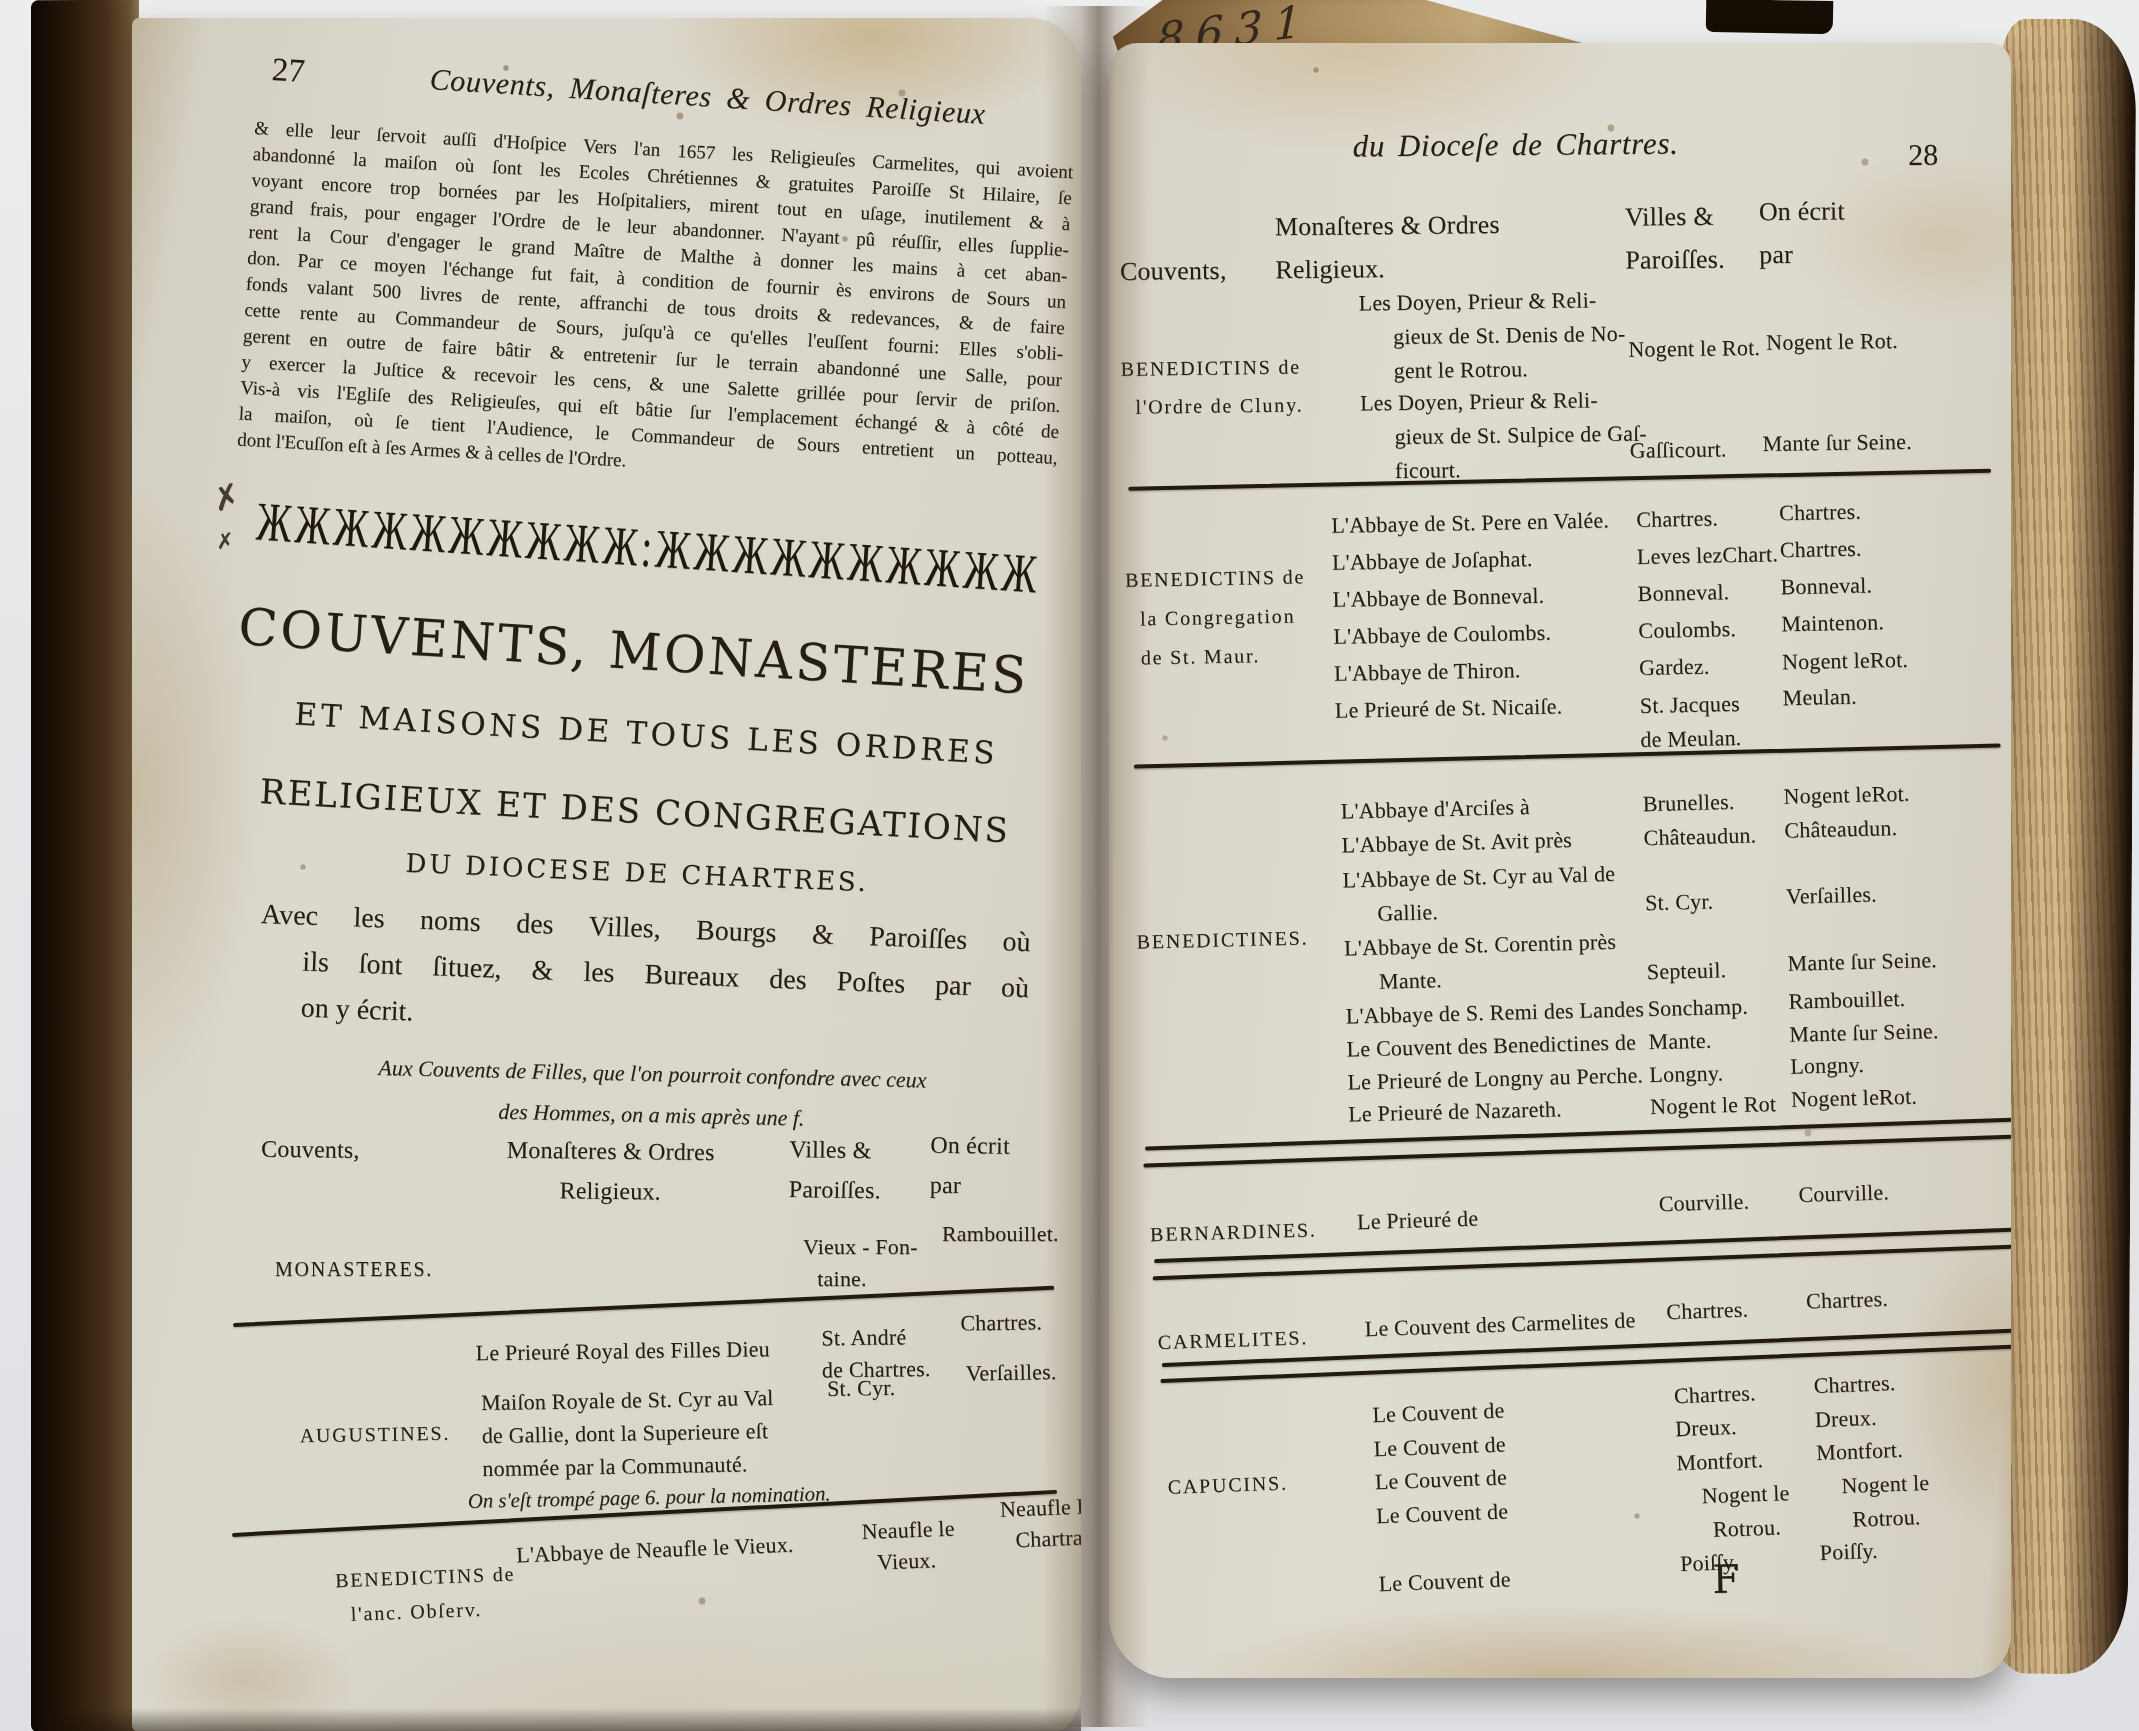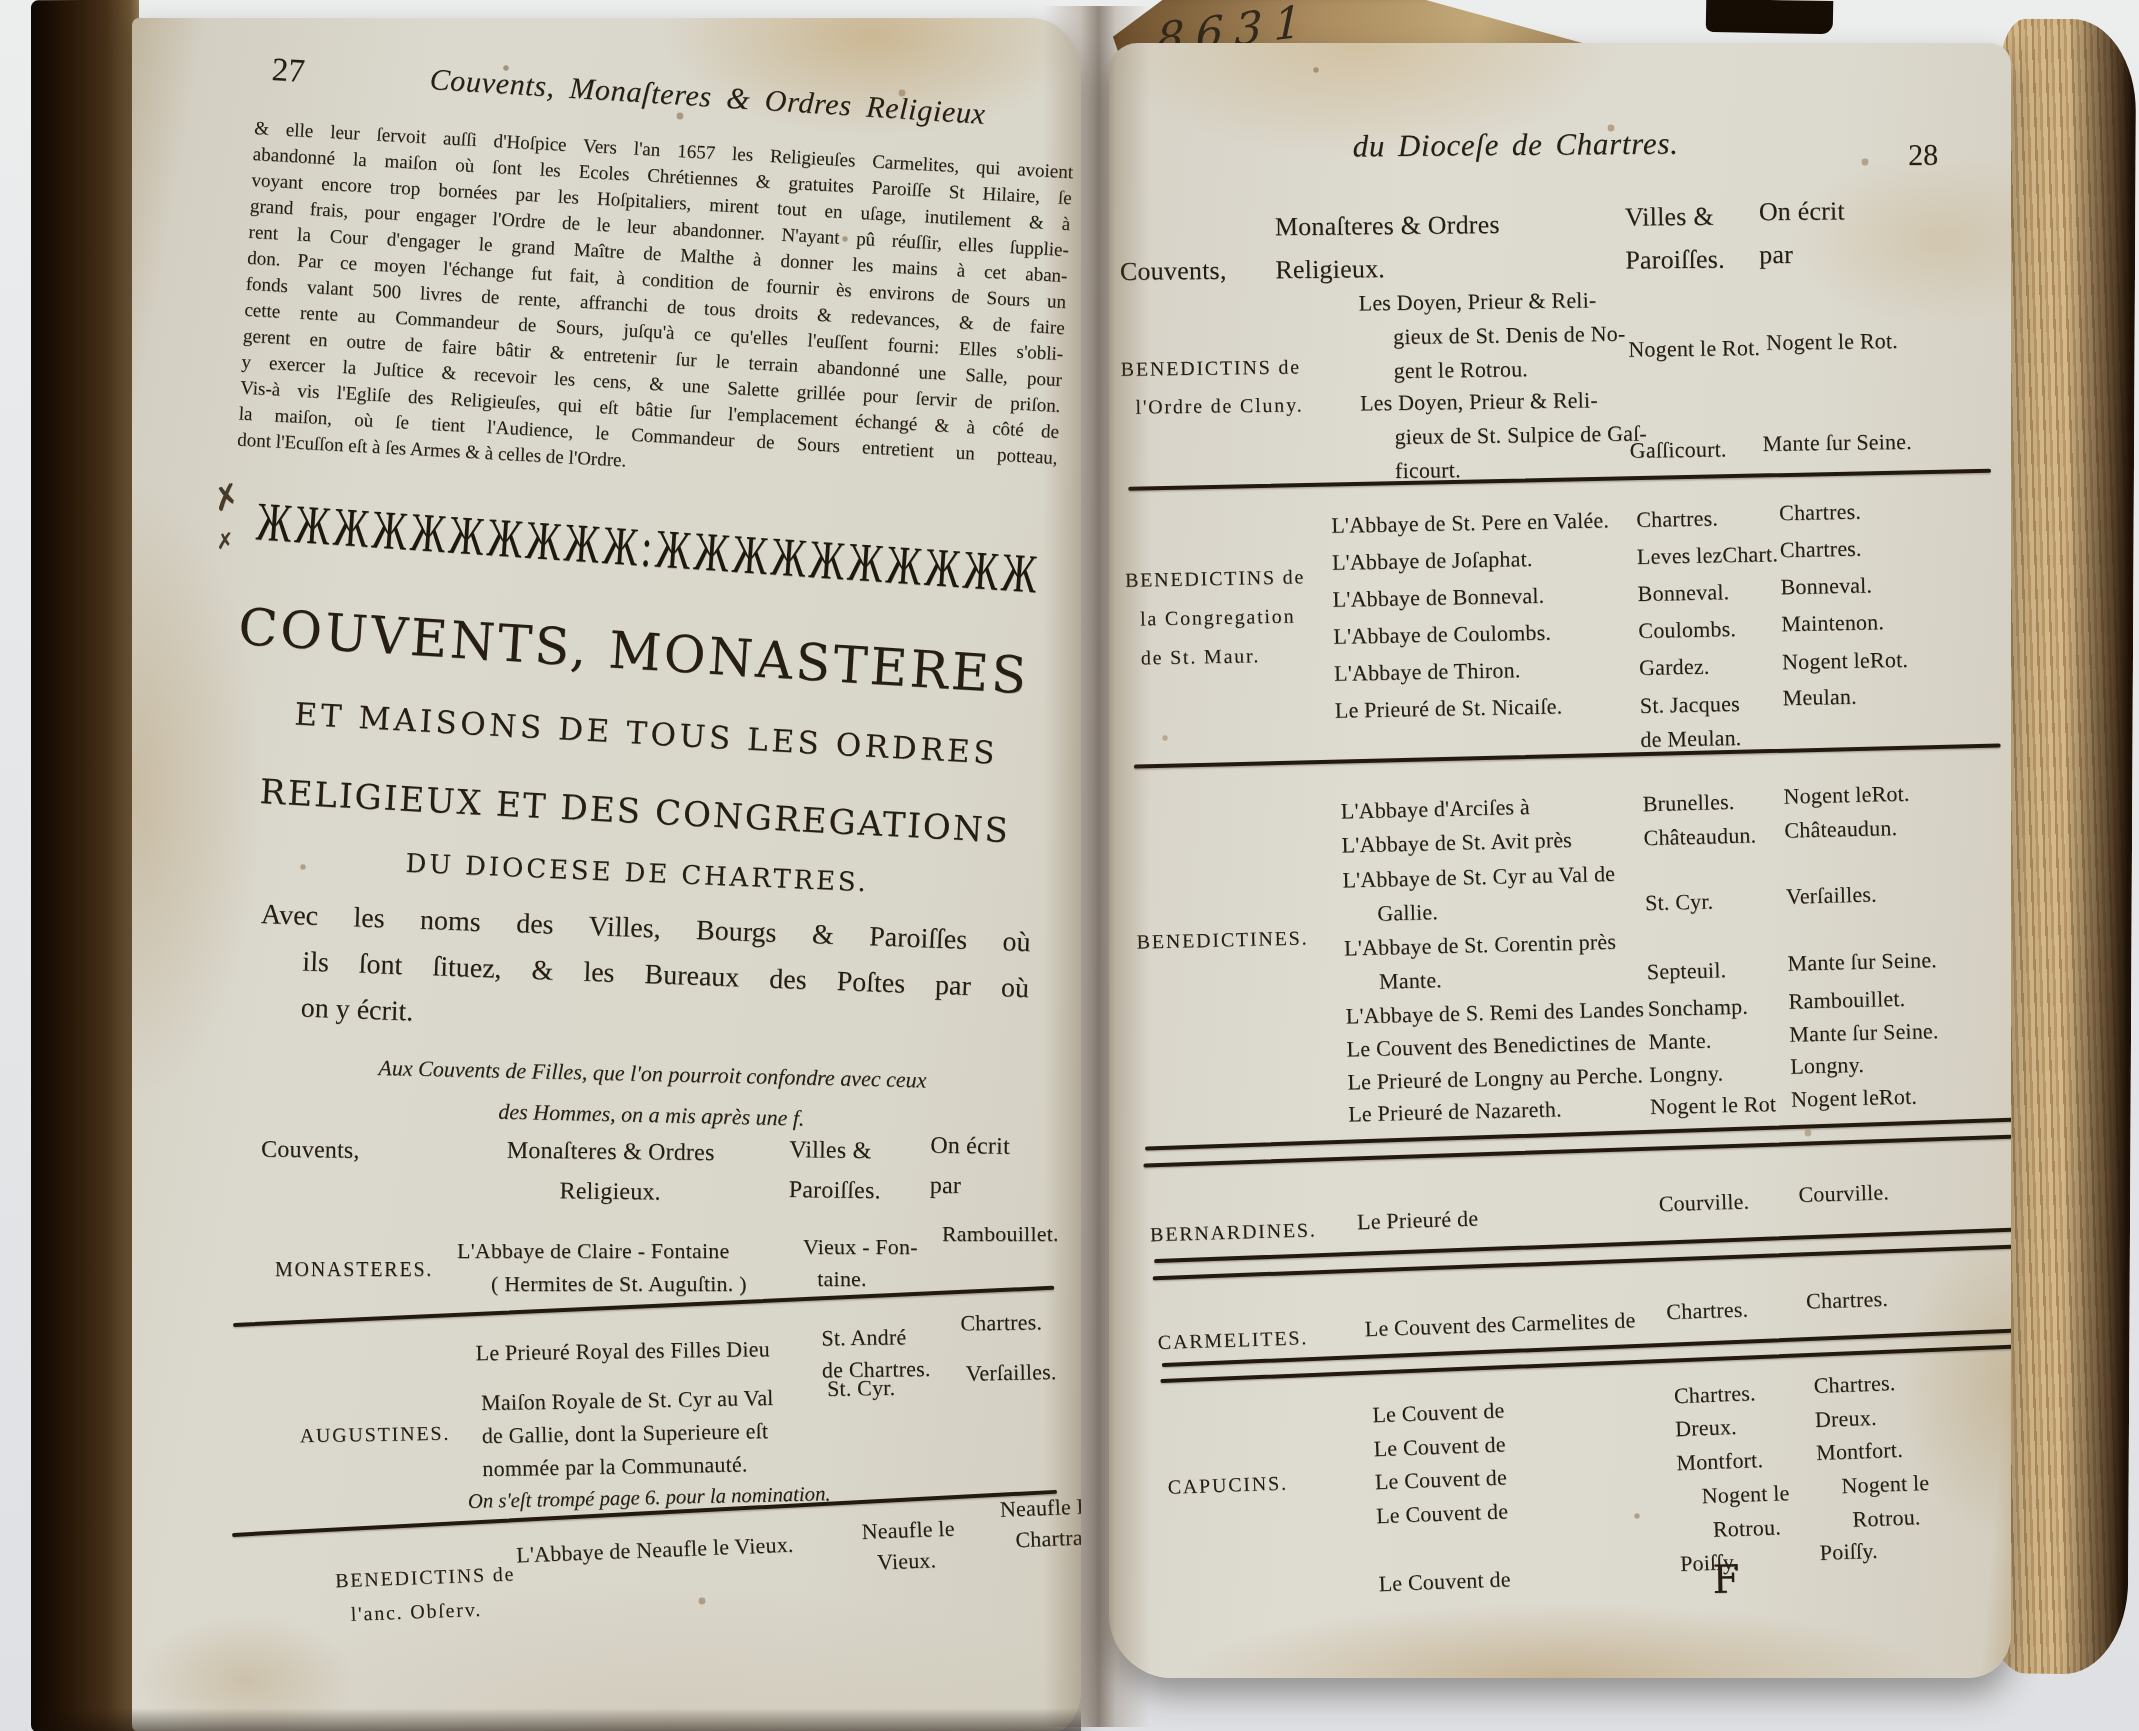--- a/index.html
+++ b/index.html
@@ -131,22 +131,20 @@
     <div class="cell ctr" style="left:325px;top:1107px;width:335px;font-size:24px;line-height:40px;">Monaſteres &amp; Ordres
 Religieux.</div>
     <div class="cell" style="left:671px;top:1103px;font-size:24px;line-height:40px;">Villes &amp;
 Paroiſſes.</div>
     <div class="cell" style="left:812px;top:1097px;font-size:24px;line-height:40px;">On écrit
 par</div>
   </div>
 
   <div class="sec">
     <div class="cell lbl" style="left:143px;top:1235px;">MONASTERES.</div>
-    <div class="cell hang" style="left:325px;top:1216px;line-height:33px;">L'Abbaye de Claire - Fontaine
-( Hermites de St. Auguſtin. )</div>
     <div class="cell hang-sm" style="left:671px;top:1213px;">Vieux - Fon-
 taine.</div>
     <div class="cell" style="left:810px;top:1200px;">Rambouillet.</div>
   </div>
   <div class="rule" style="left:101px;top:1305px;width:822px;transform:rotate(-2.6deg);"></div>
 
   <div class="sec" style="transform:rotate(-.8deg);">
     <div class="cell" style="left:325px;top:1324px;">Le Prieuré Royal des Filles Dieu</div>
     <div class="cell" style="left:671px;top:1314px;">St. André
 de Chartres.</div>

